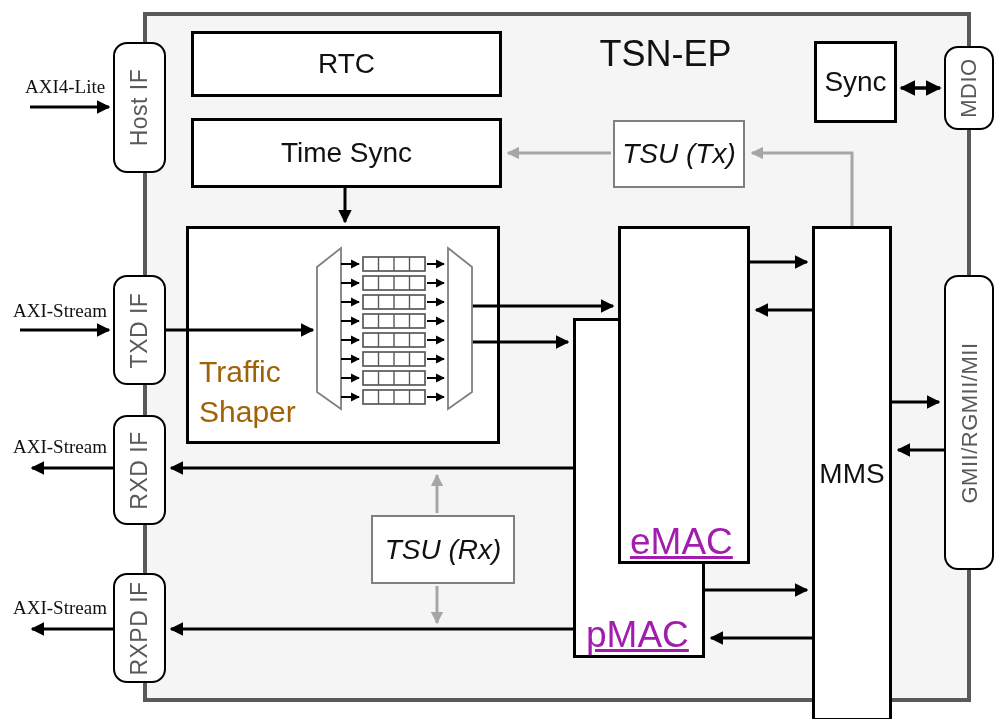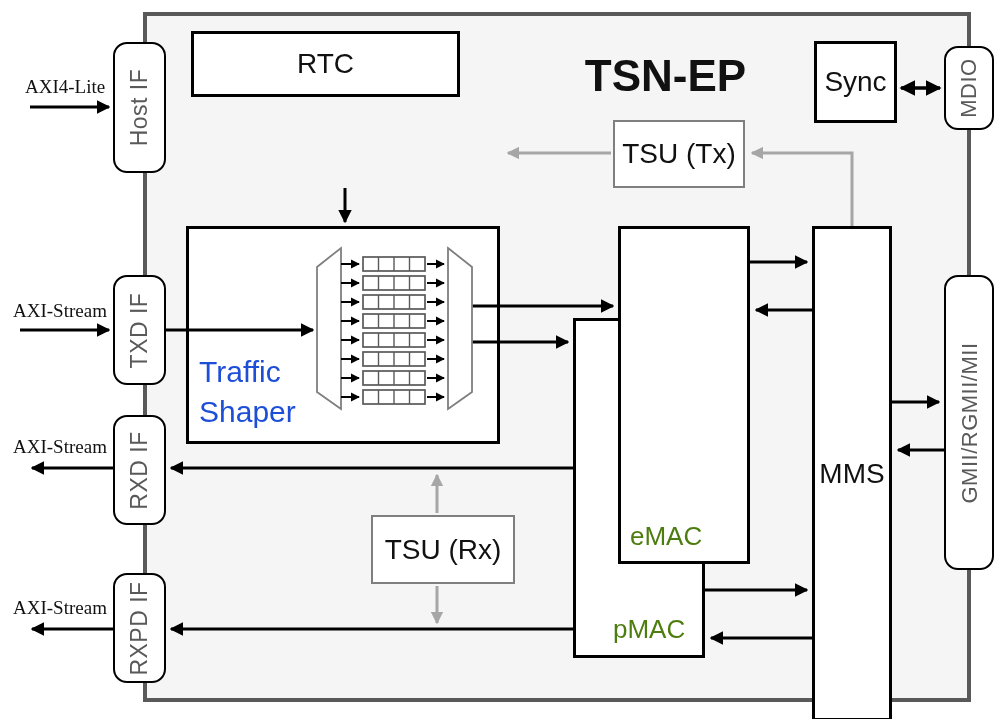--- a/index.html
+++ b/index.html
@@ -18,44 +18,44 @@
   .outer-box{
     position:absolute;left:143px;top:12px;width:828px;height:690px;
     border:4px solid var(--outer-border);background:var(--canvas-fill);
     box-sizing:border-box;z-index:1;
   }
   .block{
     position:absolute;box-sizing:border-box;background:#ffffff;
     border:3px solid var(--black);display:flex;align-items:center;justify-content:center;
     font-size:28px;color:#111;z-index:4;
   }
-  .block.gray-border{border:2.5px solid var(--gray-border);}
+  .block.gray-border{border:2.5px solid var(--gray-border);font-style:italic;}
   .block.under{z-index:2;}
   .rounded{
     position:absolute;box-sizing:border-box;background:#ffffff;
     border:2.5px solid var(--black);border-radius:14px;
     display:flex;align-items:center;justify-content:center;z-index:4;
   }
   .vlabel{
     transform:rotate(-90deg);white-space:nowrap;color:var(--gray-text);
     font-size:23px;letter-spacing:.5px;
   }
   .vlabel.small{font-size:22px;}
   .title{
-    position:absolute;left:558px;top:51px;width:215px;text-align:center;
-    font-size:44px;font-weight:bold;color:#111;letter-spacing:0;z-index:4;
+    position:absolute;left:558px;top:33px;width:215px;text-align:center;
+    font-size:36px;font-weight:normal;color:#111;letter-spacing:0;z-index:4;
   }
   .ext-label{
     position:absolute;font-size:19px;color:#111;z-index:4;white-space:nowrap;font-family:Liberation Serif, serif;
   }
   .corner-label{
-    position:absolute;font-size:26px;color:#4d7c0f;z-index:5;white-space:nowrap;line-height:1.0;
+    position:absolute;font-size:37px;color:#a21caf;z-index:5;white-space:nowrap;line-height:1.0;text-decoration:underline;
   }
   .ts-label{
-    position:absolute;left:199px;top:352px;font-size:30px;color:#1d4ed8;
+    position:absolute;left:199px;top:352px;font-size:30px;color:#a16207;
     line-height:40px;z-index:5;white-space:pre-line;
   }
   svg.wires{position:absolute;left:0;top:0;z-index:3;pointer-events:none;}
 </style>
 </head>
 <body>
 
 <div class="canvas">
 
   <div class="outer-box"></div>
@@ -149,33 +149,36 @@
         <line x1="427" y1="378" x2="444" y2="378" stroke="#000" stroke-width="2" marker-end="url(#ah)"></line>
         <line x1="341" y1="397" x2="359" y2="397" stroke="#000" stroke-width="2" marker-end="url(#ah)"></line>
         <rect x="363" y="390" width="62" height="14" fill="#fff" stroke="#595959" stroke-width="1.7"></rect>
         <line x1="378.5" y1="390" x2="378.5" y2="404" stroke="#595959" stroke-width="1.4"></line>
         <line x1="394" y1="390" x2="394" y2="404" stroke="#595959" stroke-width="1.4"></line>
         <line x1="409.5" y1="390" x2="409.5" y2="404" stroke="#595959" stroke-width="1.4"></line>
         <line x1="427" y1="397" x2="444" y2="397" stroke="#000" stroke-width="2" marker-end="url(#ah)"></line>
       </g>
   </svg>
 
-  <div class="block" style="left:191px;top:31px;width:269px;height:66px;">
+  <div class="block" style="left:191px;top:31px;width:311px;height:66px;">
     <span>RTC</span>
+  </div>
+  <div class="block" style="left:191px;top:118px;width:311px;height:70px;">
+    <span>Time Sync</span>
   </div>
   <div class="block gray-border" style="left:613px;top:120px;width:132px;height:68px;">
     <span>TSU (Tx)</span>
   </div>
   <div class="block gray-border" style="left:371px;top:515px;width:144px;height:69px;">
     <span>TSU (Rx)</span>
   </div>
   <div class="block" style="left:573px;top:318px;width:132px;height:340px;"></div>
   <div class="block" style="left:618px;top:226px;width:132px;height:338px;"></div>
   <div class="corner-label" style="left:630px;top:523px;">eMAC</div>
-  <div class="corner-label" style="left:613px;top:616px;">pMAC</div>
+  <div class="corner-label" style="left:586px;top:616px;">pMAC</div>
   <div class="block" style="left:812px;top:226px;width:80px;height:495px;">
     <span>MMS</span>
   </div>
   <div class="block" style="left:814px;top:41px;width:83px;height:82px;">
     <span>Sync</span>
   </div>
 
   <div class="rounded" style="left:113px;top:42px;width:53px;height:131px;">
     <span class="vlabel">Host IF</span>
   </div>

